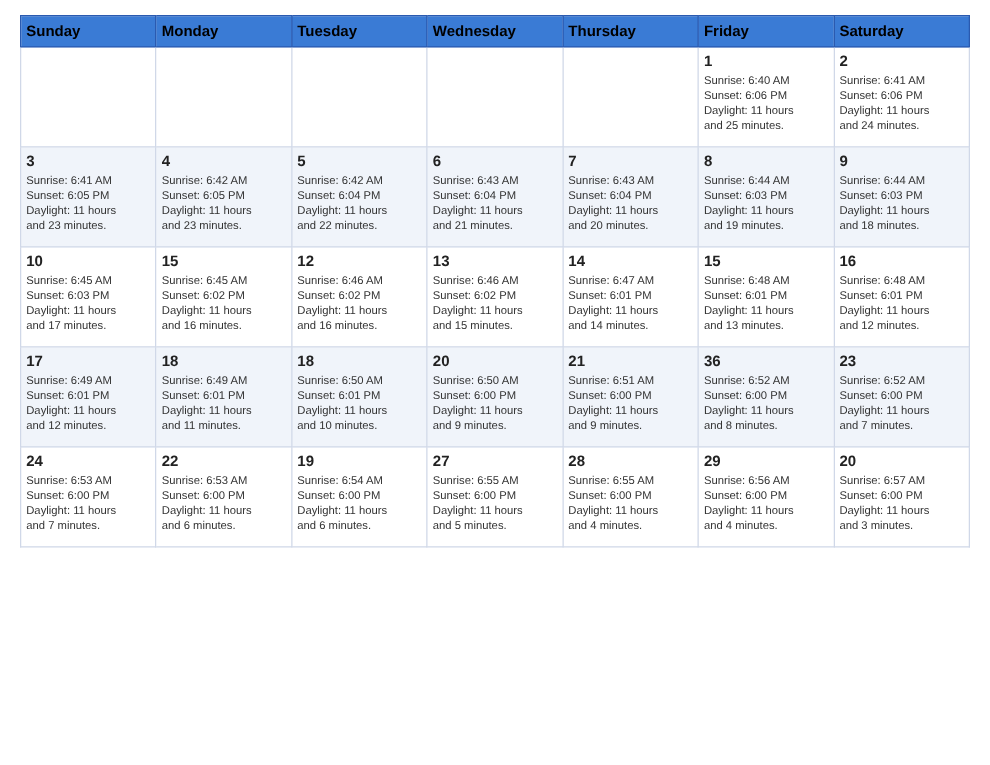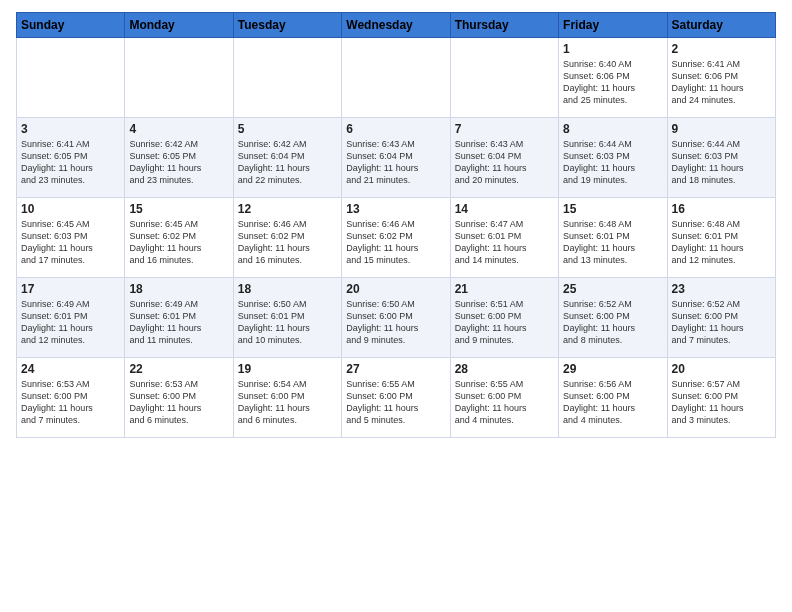--- a/index.html
+++ b/index.html
@@ -259,21 +259,21 @@
 and 9 minutes.</div>
           </td>
           <td>
             <span class="day-num">21</span>
             <div class="day-info" style="white-space: pre-line;">Sunrise: 6:51 AM
 Sunset: 6:00 PM
 Daylight: 11 hours
 and 9 minutes.</div>
           </td>
           <td>
-            <span class="day-num">25</span>
+            <span class="day-num">36</span>
             <div class="day-info" style="white-space: pre-line;">Sunrise: 6:52 AM
 Sunset: 6:00 PM
 Daylight: 11 hours
 and 8 minutes.</div>
           </td>
           <td>
             <span class="day-num">23</span>
             <div class="day-info" style="white-space: pre-line;">Sunrise: 6:52 AM
 Sunset: 6:00 PM
 Daylight: 11 hours

